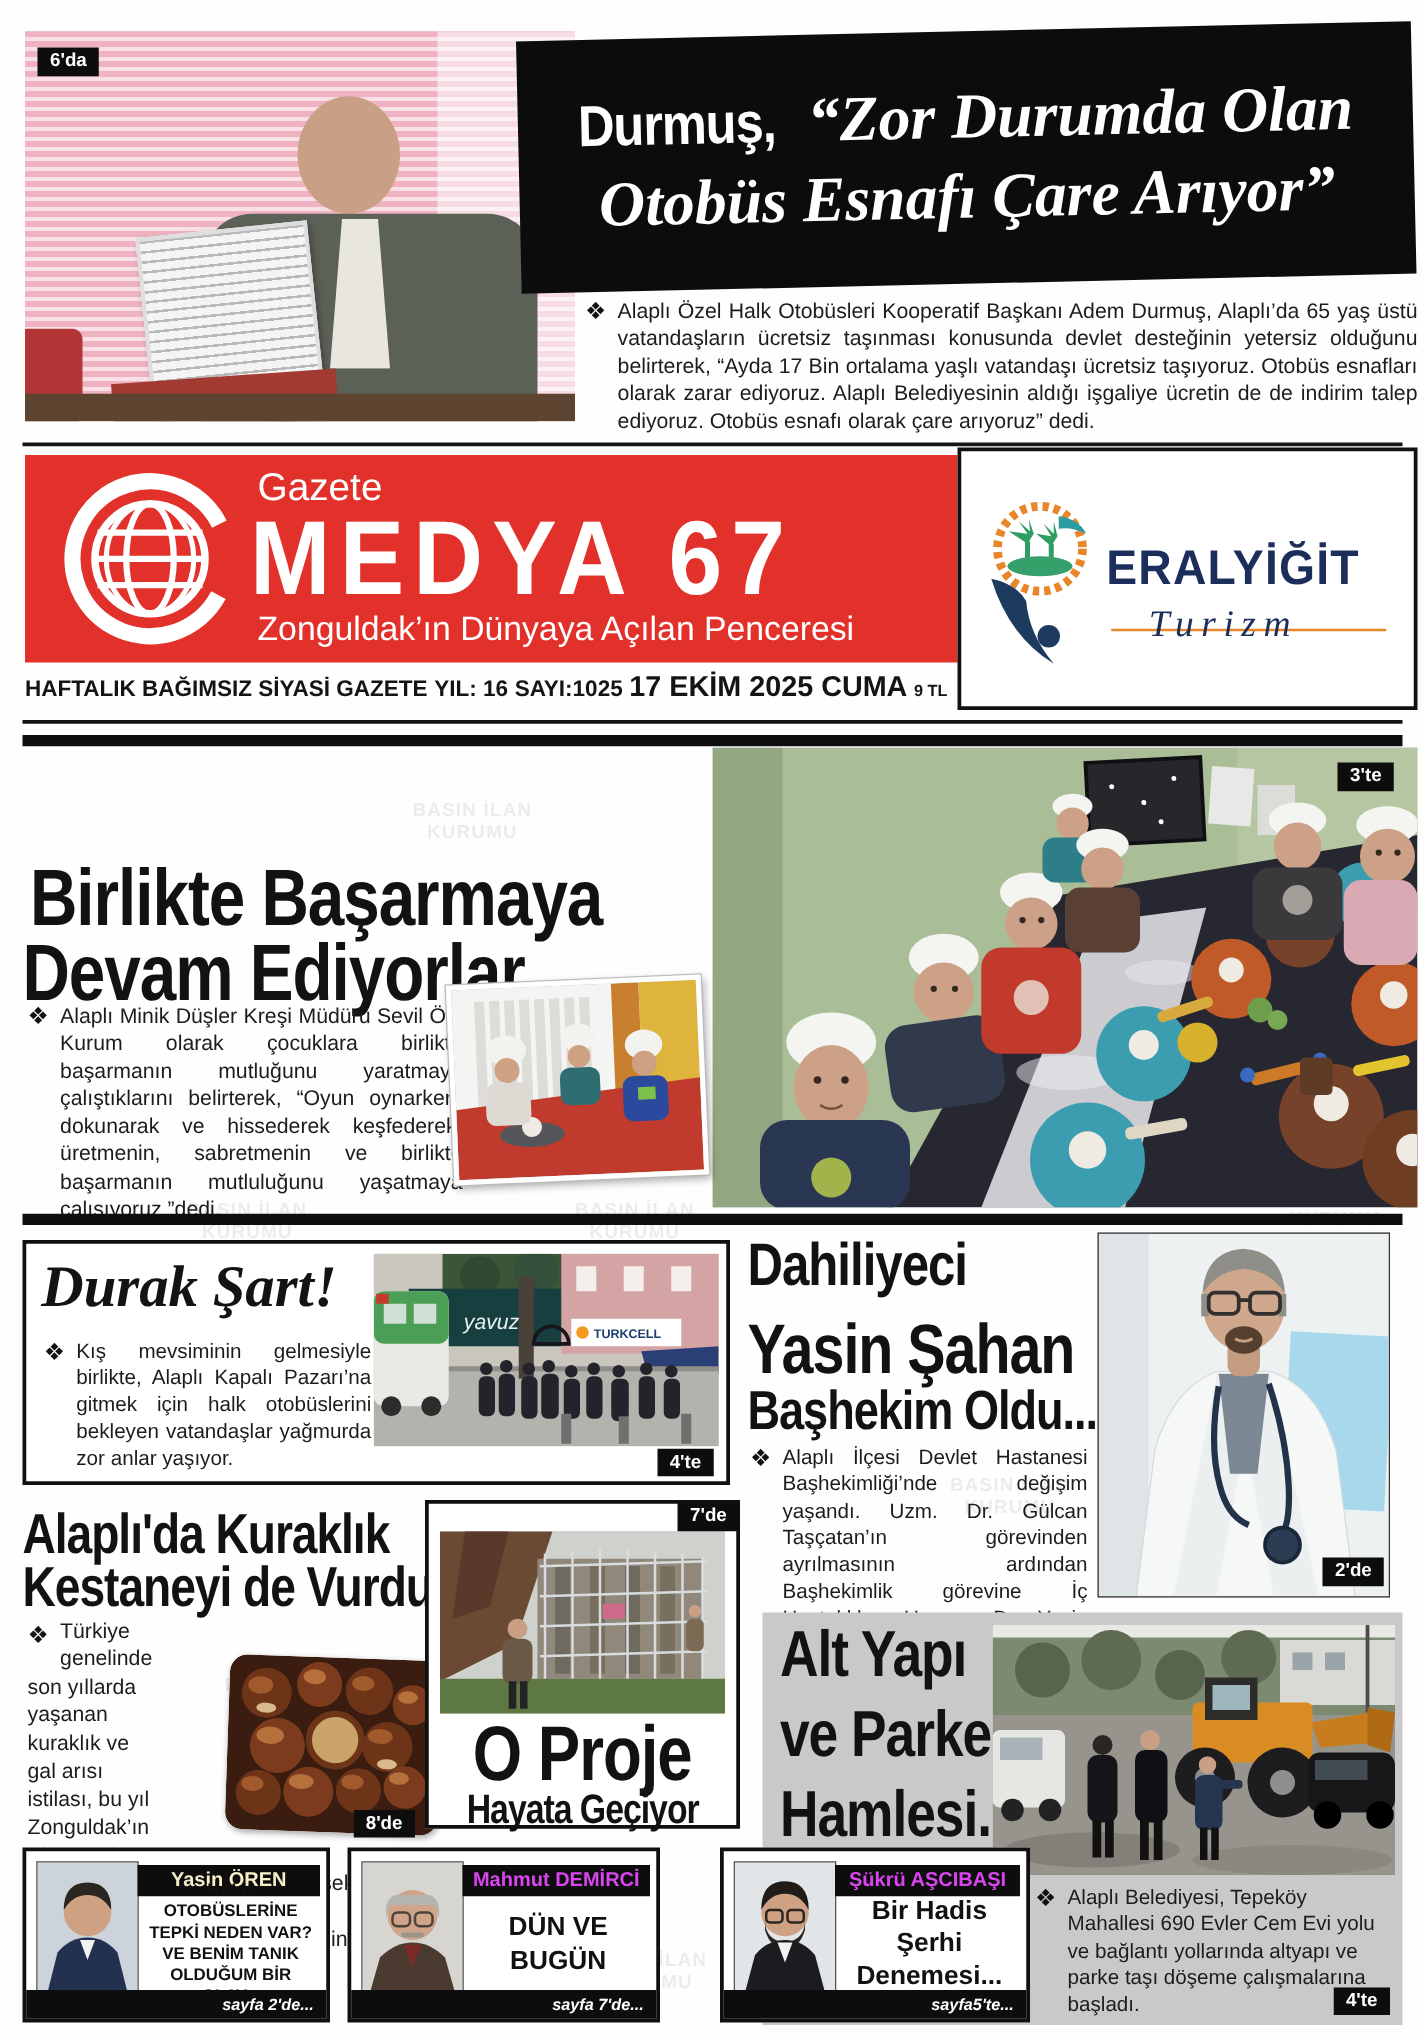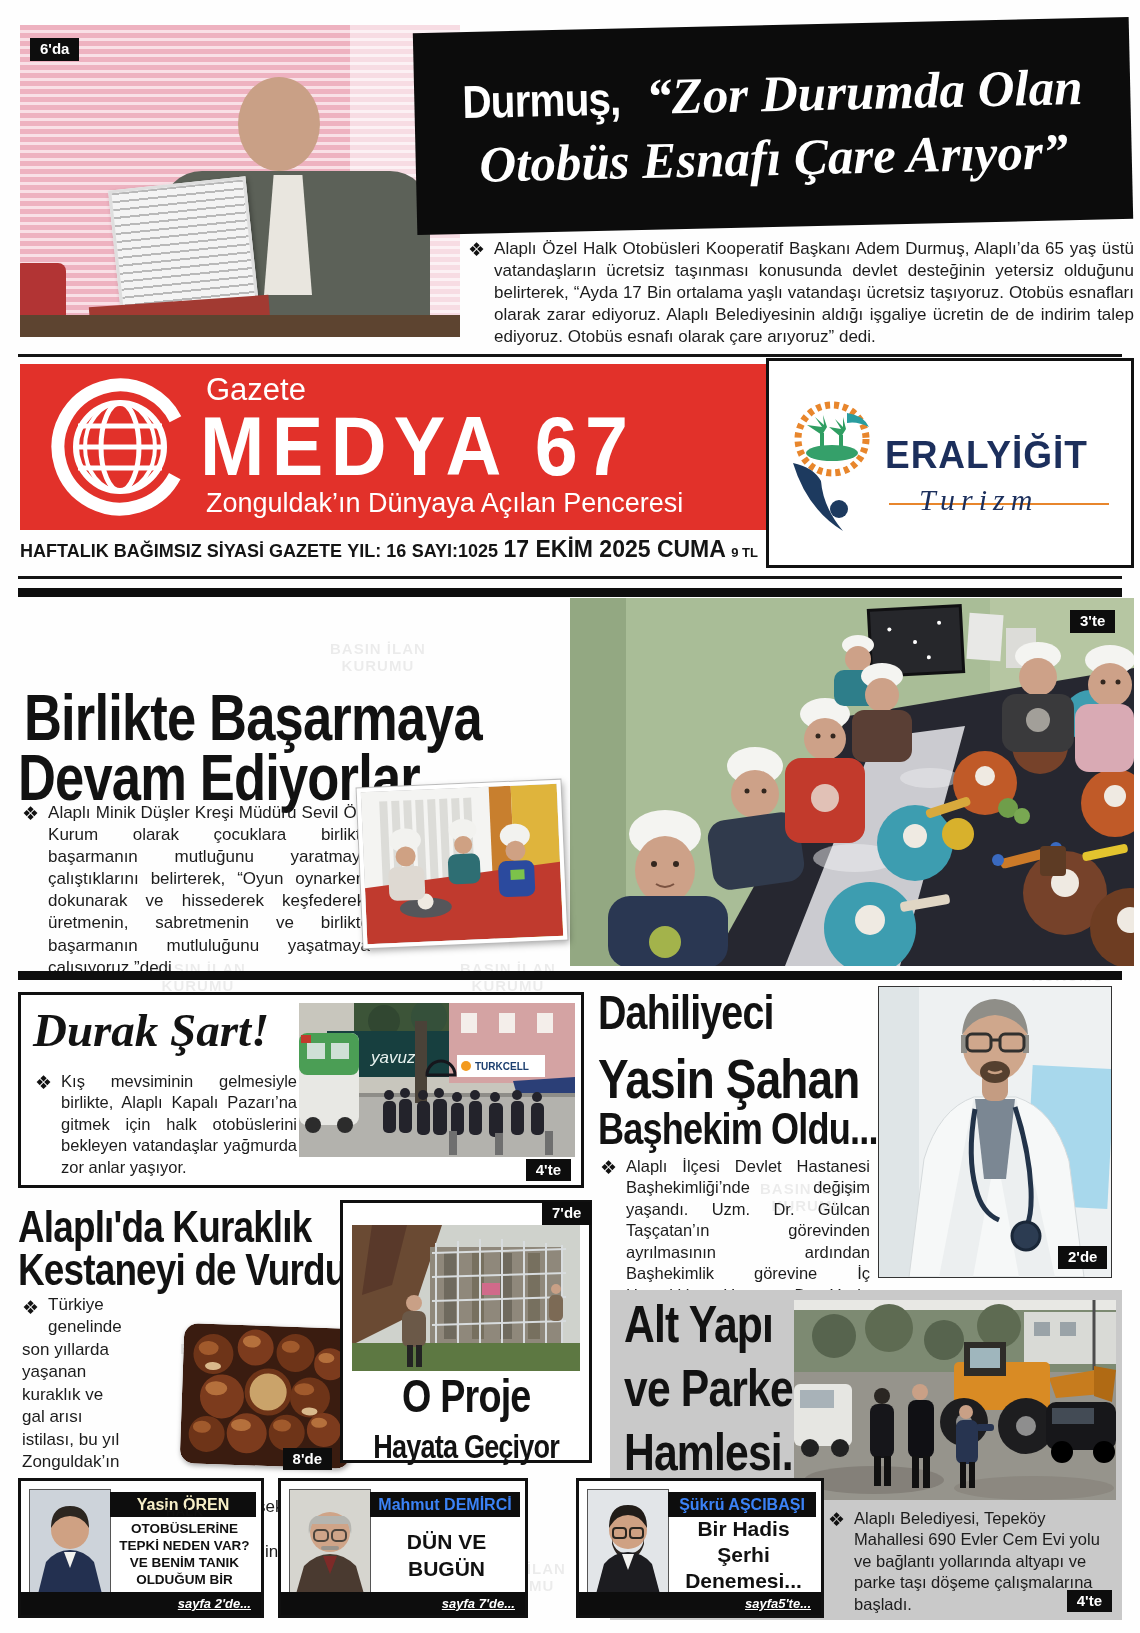--- a/index.html
+++ b/index.html
@@ -51,27 +51,27 @@
                 letter-spacing:1px;transform:scaleX(.95);transform-origin:0 50%;white-space:nowrap;}
   #adbox .turizm{position:absolute;left:150px;top:122px;font-family:"Liberation Serif",serif;
                  font-style:italic;font-size:30px;color:#1c2f5c;letter-spacing:6px;z-index:2;}
   #adbox .tline{position:absolute;left:120px;top:142px;width:220px;height:2px;background:#e8862c;z-index:1;}
   
   .blackbox{position:absolute;background:#fff;border:3px solid #101010;box-sizing:border-box;}
   .serifh{font-family:"Liberation Serif",serif;font-style:italic;font-weight:700;color:#131313;white-space:nowrap;}
   
   .card{position:absolute;background:#fff;border:3px solid #101010;box-sizing:border-box;}
   .cphoto{position:absolute;left:8px;top:8px;width:80px;height:104px;border:1px solid #555;overflow:hidden;background:#d8d8d4;}
-  .nbar{position:absolute;left:89px;top:11px;right:5px;height:25px;background:#0d0d0d;color:#3b82f6;
+  .nbar{position:absolute;left:89px;top:11px;right:5px;height:25px;background:#0d0d0d;color:#d946ef;
         display:flex;align-items:center;justify-content:center;font-weight:700;font-size:16px;white-space:nowrap;}
   .ctitle{position:absolute;left:91px;top:40px;right:4px;bottom:26px;display:flex;align-items:center;
           justify-content:center;text-align:center;font-weight:700;color:#111;line-height:1.25;}
   .cfoot{position:absolute;left:0;right:0;bottom:0;height:23px;background:#0d0d0d;color:#fff;
          display:flex;align-items:center;justify-content:flex-end;padding-right:10px;
-         font-style:italic;font-weight:700;font-size:13px;text-decoration:underline;}
+         font-style:italic;font-weight:700;font-size:13px;}
   
   #graybox{position:absolute;left:610px;top:1290px;width:512px;height:330px;background:#c9c9c9;}
   
   .blinds{position:absolute;inset:0;background:repeating-linear-gradient(180deg,#eeb2c0 0 5px,#f9e0e6 5px 8px);}
   .docline{background:repeating-linear-gradient(180deg,#b9b9b9 0 2px,#f4f4f4 2px 8px);}
   .chestwrap{float:right;width:152px;height:150px;margin:32px 0 2px 10px;position:relative;padding-left:48px;}
 </style>
 </head>
 <body>
 
@@ -541,21 +541,21 @@
         <rect x="130" y="58" width="18" height="12" fill="#d06a8a"></rect>
         <rect y="118" width="228" height="28" fill="#5d7842"></rect>
         <circle cx="62" cy="78" r="8" fill="#c9a086"></circle>
         <rect x="50" y="86" width="24" height="36" rx="7" fill="#6b5948"></rect>
         <rect x="55" y="120" width="6" height="22" fill="#232323"></rect>
           <rect x="64" y="120" width="6" height="22" fill="#232323"></rect>
         <circle cx="204" cy="64" r="5" fill="#c9a086"></circle>
           <rect x="197" y="70" width="14" height="26" rx="5" fill="#7c6a55"></rect>
       </svg>
     </div>
-    <div class="bigh" style="left:0;right:0;top:172px;font-size:46px;text-align:center;width:246px;">
+    <div class="bigh" style="left:0;right:0;top:172px;font-size:62px;text-align:center;width:246px;">
       <span class="condc">O Proje</span></div>
     <div class="bigh" style="left:0;right:0;top:228px;font-size:33px;text-align:center;width:246px;">
       <span class="condc">Hayata Geçiyor</span></div>
   </div>
   <span class="tag" style="left:542px;top:1202px;">7'de</span>
 
   <div id="graybox">
     <div class="bigh" style="left:14px;top:10px;font-size:52px;">
       <span class="cond">Alt Yapı</span></div>
     <div class="bigh" style="left:14px;top:74px;font-size:52px;">

